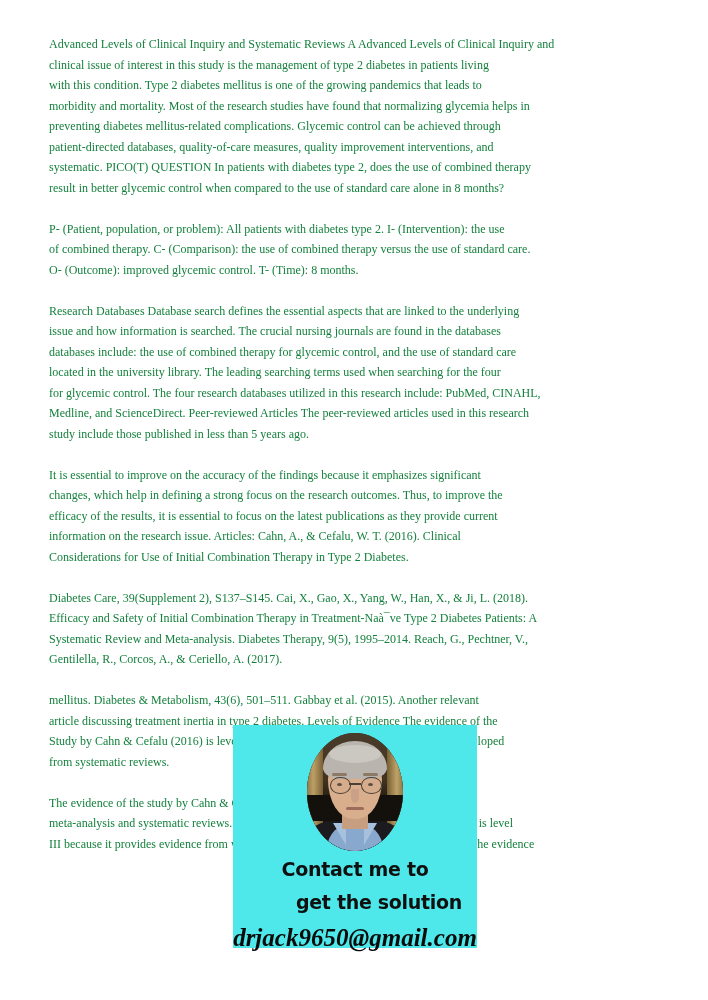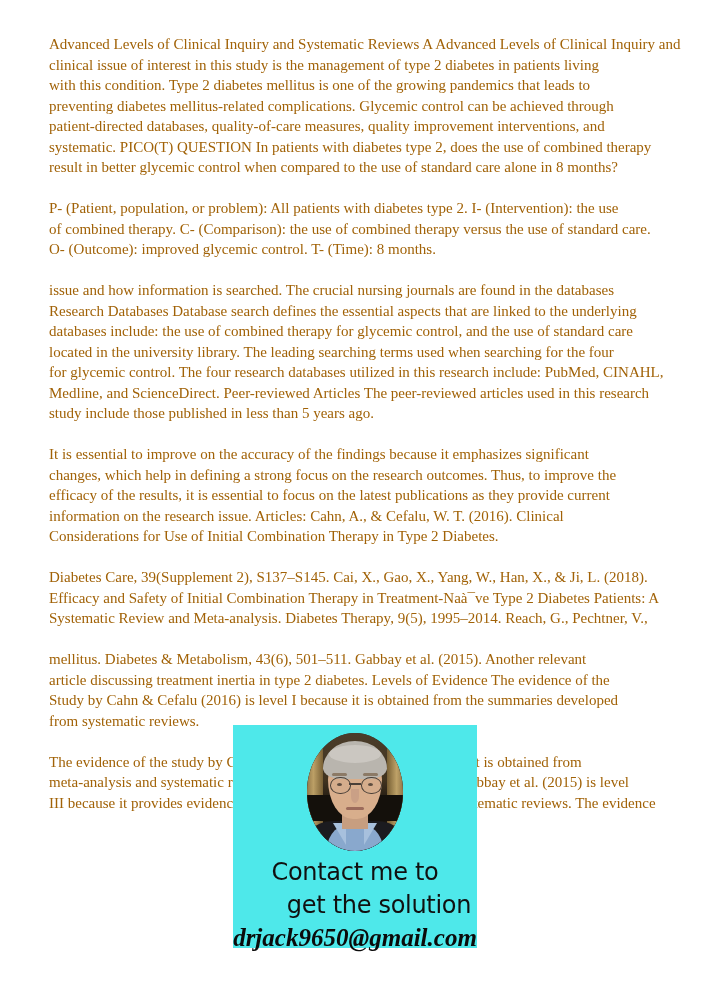--- a/index.html
+++ b/index.html
@@ -27,23 +27,23 @@
 
   #doc-body {
     position: absolute;
     left: 49px;
     top: 34px;
     width: 636px;
   }
 
   .para {
     margin: 0 0 20.5px 0;
-    font-size: 15px;
+    font-size: 12px;
     line-height: 20.5px;
-    color: #a16207;
+    color: #15803d;
     text-align: left;
     white-space: normal;
   }
   .para .ln {
     display: block;
     white-space: pre;
   }
   .para.tight { margin-bottom: 0; }
 
   
@@ -171,22 +171,22 @@
     position: absolute; top: 74px; left: 50%; margin-left: -9px;
     width: 18px; height: 3px;
     background: #9c6b5b; border-radius: 2px;
   }
 
   #overlay-line1, #overlay-line2 {
     position: absolute;
     left: 0; right: 0;
     text-align: center;
     font-family: "DejaVu Sans", "Liberation Sans", sans-serif;
-    font-weight: normal;
-    font-size: 24px;
+    font-weight: bold;
+    font-size: 19px;
     letter-spacing: -0.3px;
     color: #101010;
     line-height: 1;
   }
   #overlay-line1 { top: 135px; }
   #overlay-line2 { top: 168px; padding-left: 48px; }
 
   #overlay-email {
     position: absolute;
     left: -4px; right: -4px;
@@ -205,54 +205,56 @@
 <body>
 
 <div id="page">
 
   <div id="doc-body">
 
     <p class="para">
       <span class="ln">Advanced Levels of Clinical Inquiry and Systematic Reviews A Advanced Levels of Clinical Inquiry and</span>
       <span class="ln">clinical issue of interest in this study is the management of type 2 diabetes in patients living</span>
       <span class="ln">with this condition. Type 2 diabetes mellitus is one of the growing pandemics that leads to</span>
+      <span class="ln">morbidity and mortality. Most of the research studies have found that normalizing glycemia helps in</span>
       <span class="ln">preventing diabetes mellitus-related complications. Glycemic control can be achieved through</span>
       <span class="ln">patient-directed databases, quality-of-care measures, quality improvement interventions, and</span>
       <span class="ln">systematic. PICO(T) QUESTION In patients with diabetes type 2, does the use of combined therapy</span>
       <span class="ln">result in better glycemic control when compared to the use of standard care alone in 8 months?</span>
     </p>
 
     <p class="para">
       <span class="ln">P- (Patient, population, or problem): All patients with diabetes type 2. I- (Intervention): the use</span>
       <span class="ln">of combined therapy. C- (Comparison): the use of combined therapy versus the use of standard care.</span>
       <span class="ln">O- (Outcome): improved glycemic control. T- (Time): 8 months.</span>
     </p>
 
     <p class="para">
+      <span class="ln">Research Databases Database search defines the essential aspects that are linked to the underlying</span>
       <span class="ln">issue and how information is searched. The crucial nursing journals are found in the databases</span>
-      <span class="ln">Research Databases Database search defines the essential aspects that are linked to the underlying</span>
       <span class="ln">databases include: the use of combined therapy for glycemic control, and the use of standard care</span>
       <span class="ln">located in the university library. The leading searching terms used when searching for the four</span>
       <span class="ln">for glycemic control. The four research databases utilized in this research include: PubMed, CINAHL,</span>
       <span class="ln">Medline, and ScienceDirect. Peer-reviewed Articles The peer-reviewed articles used in this research</span>
       <span class="ln">study include those published in less than 5 years ago.</span>
     </p>
 
     <p class="para">
       <span class="ln">It is essential to improve on the accuracy of the findings because it emphasizes significant</span>
       <span class="ln">changes, which help in defining a strong focus on the research outcomes. Thus, to improve the</span>
       <span class="ln">efficacy of the results, it is essential to focus on the latest publications as they provide current</span>
       <span class="ln">information on the research issue. Articles: Cahn, A., &amp; Cefalu, W. T. (2016). Clinical</span>
       <span class="ln">Considerations for Use of Initial Combination Therapy in Type 2 Diabetes.</span>
     </p>
 
     <p class="para">
       <span class="ln">Diabetes Care, 39(Supplement 2), S137–S145. Cai, X., Gao, X., Yang, W., Han, X., &amp; Ji, L. (2018).</span>
       <span class="ln">Efficacy and Safety of Initial Combination Therapy in Treatment-Naà¯ve Type 2 Diabetes Patients: A</span>
       <span class="ln">Systematic Review and Meta-analysis. Diabetes Therapy, 9(5), 1995–2014. Reach, G., Pechtner, V.,</span>
+      <span class="ln">Gentilella, R., Corcos, A., &amp; Ceriello, A. (2017).</span>
     </p>
 
     <p class="para">
       <span class="ln">mellitus. Diabetes &amp; Metabolism, 43(6), 501–511. Gabbay et al. (2015). Another relevant</span>
       <span class="ln">article discussing treatment inertia in type 2 diabetes. Levels of Evidence The evidence of the</span>
       <span class="ln">Study by Cahn &amp; Cefalu (2016) is level I because it is obtained from the summaries developed</span>
       <span class="ln">from systematic reviews.</span>
     </p>
 
     <p class="para tight">

